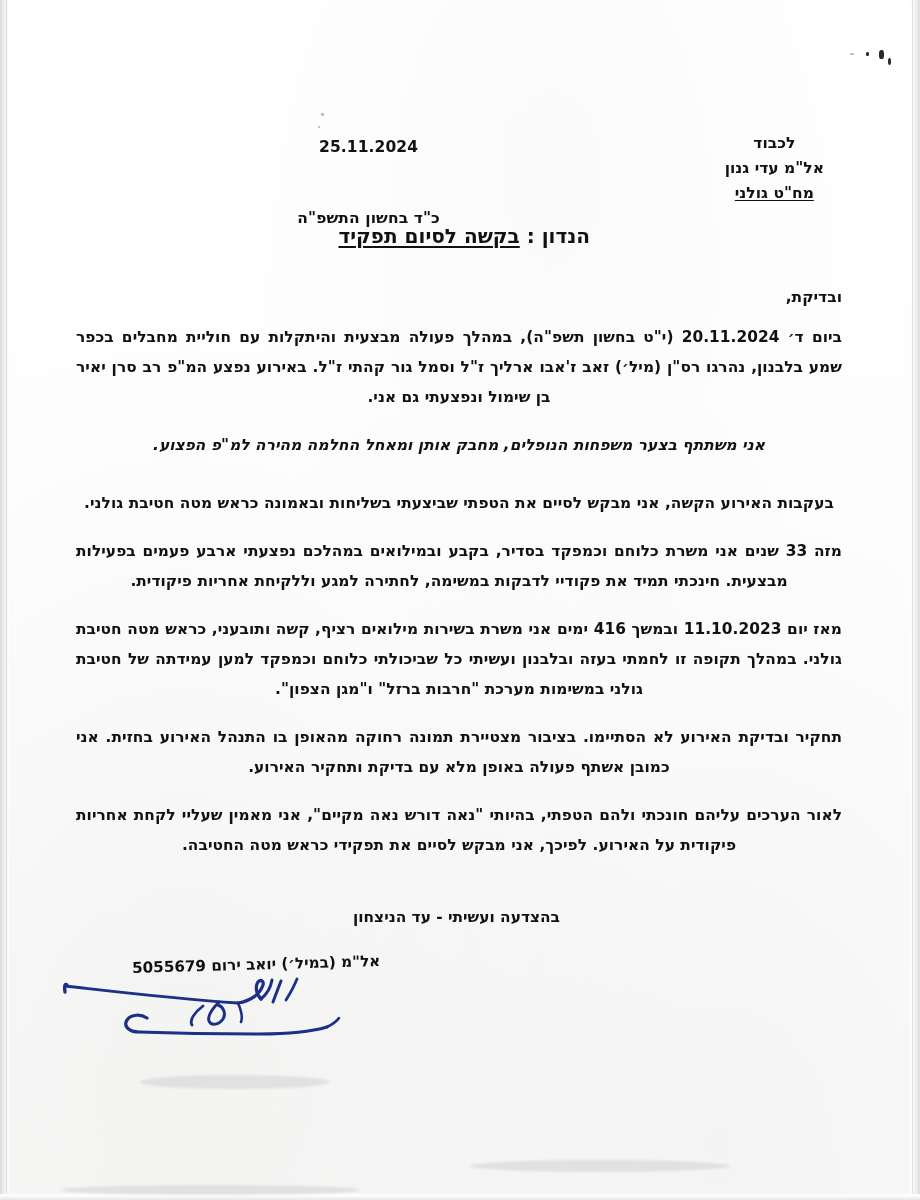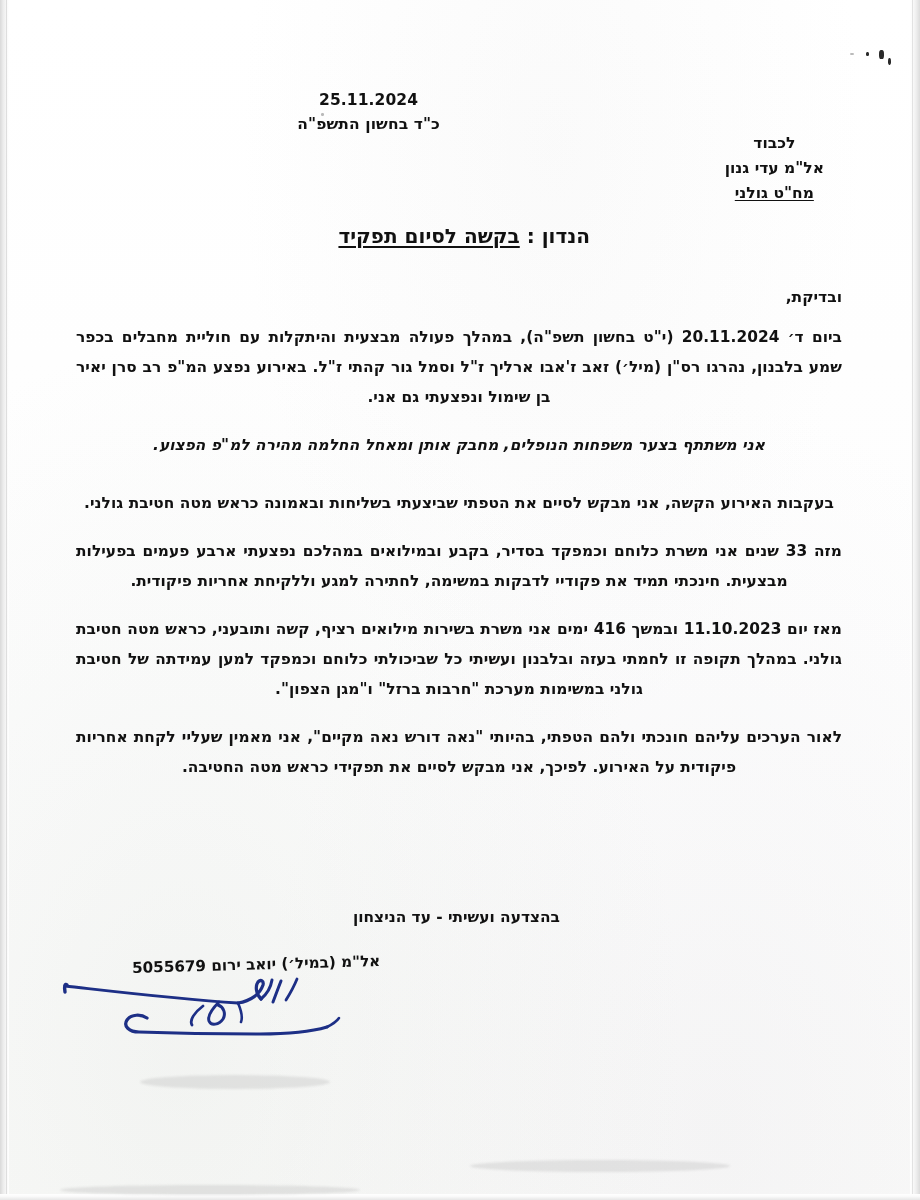--- a/index.html
+++ b/index.html
@@ -70,21 +70,21 @@
   .date-block {
     position: absolute;
     right: 480px;
     top: 88px;
     text-align: center;
     line-height: 1.55;
     font-size: 15.5px;
     font-weight: 700;
     letter-spacing: 0.1px;
   }
-  .date-block .line { white-space: nowrap; }
+  .date-block .line { white-space: nowrap; margin-top: 47px; }
 
   .addressee {
     position: absolute;
     right: 96px;
     top: 131px;
     text-align: center;
     line-height: 1.62;
     font-size: 15.5px;
     font-weight: 700;
   }
@@ -218,20 +218,21 @@
   </div>
 
   <div class="greeting">ובדיקת,</div>
 
   <div class="body">
     <p class="para">ביום ד׳ 20.11.2024 (י"ט בחשון תשפ"ה), במהלך פעולה מבצעית והיתקלות עם חוליית מחבלים בכפר שמע בלבנון, נהרגו רס"ן (מיל׳) זאב ז'אבו ארליך ז"ל וסמל גור קהתי ז"ל. באירוע נפצע המ"פ רב סרן יאיר בן שימול ונפצעתי גם אני.</p>
     <p class="para tight">אני משתתף בצער משפחות הנופלים, מחבק אותן ומאחל החלמה מהירה למ"פ הפצוע.</p>
     <p class="para">בעקבות האירוע הקשה, אני מבקש לסיים את הטפתי שביצעתי בשליחות ובאמונה כראש מטה חטיבת גולני.</p>
     <p class="para">מזה 33 שנים אני משרת כלוחם וכמפקד בסדיר, בקבע ובמילואים במהלכם נפצעתי ארבע פעמים בפעילות מבצעית. חינכתי תמיד את פקודיי לדבקות במשימה, לחתירה למגע וללקיחת אחריות פיקודית.</p>
     <p class="para">מאז יום 11.10.2023 ובמשך 416 ימים אני משרת בשירות מילואים רציף, קשה ותובעני, כראש מטה חטיבת גולני. במהלך תקופה זו לחמתי בעזה ובלבנון ועשיתי כל שביכולתי כלוחם וכמפקד למען עמידתה של חטיבת גולני במשימות מערכת "חרבות ברזל" ו"מגן הצפון".</p>
+    <p class="para">תחקיר ובדיקת האירוע לא הסתיימו. בציבור מצטיירת תמונה רחוקה מהאופן בו התנהל האירוע בחזית. אני כמובן אשתף פעולה באופן מלא עם בדיקת ותחקיר האירוע.</p>
     <p class="para">לאור הערכים עליהם חונכתי ולהם הטפתי, בהיותי "נאה דורש נאה מקיים", אני מאמין שעליי לקחת אחריות פיקודית על האירוע. לפיכך, אני מבקש לסיים את תפקידי כראש מטה החטיבה.</p>
   </div>
 
   <div class="signoff">בהצדעה ועשיתי - עד הניצחון</div>
   <div class="signer">אל"מ (במיל׳) יואב ירום 5055679</div>
 
   <div class="signature">
     <svg width="300" height="72" viewBox="0 0 300 72" fill="none" xmlns="http://www.w3.org/2000/svg" aria-hidden="true">
       <g stroke="#1d2f86" fill="none" stroke-linecap="round" stroke-linejoin="round">
         <path d="M12 13 C10 11, 9 14, 10 20" stroke-width="3.4"></path>

